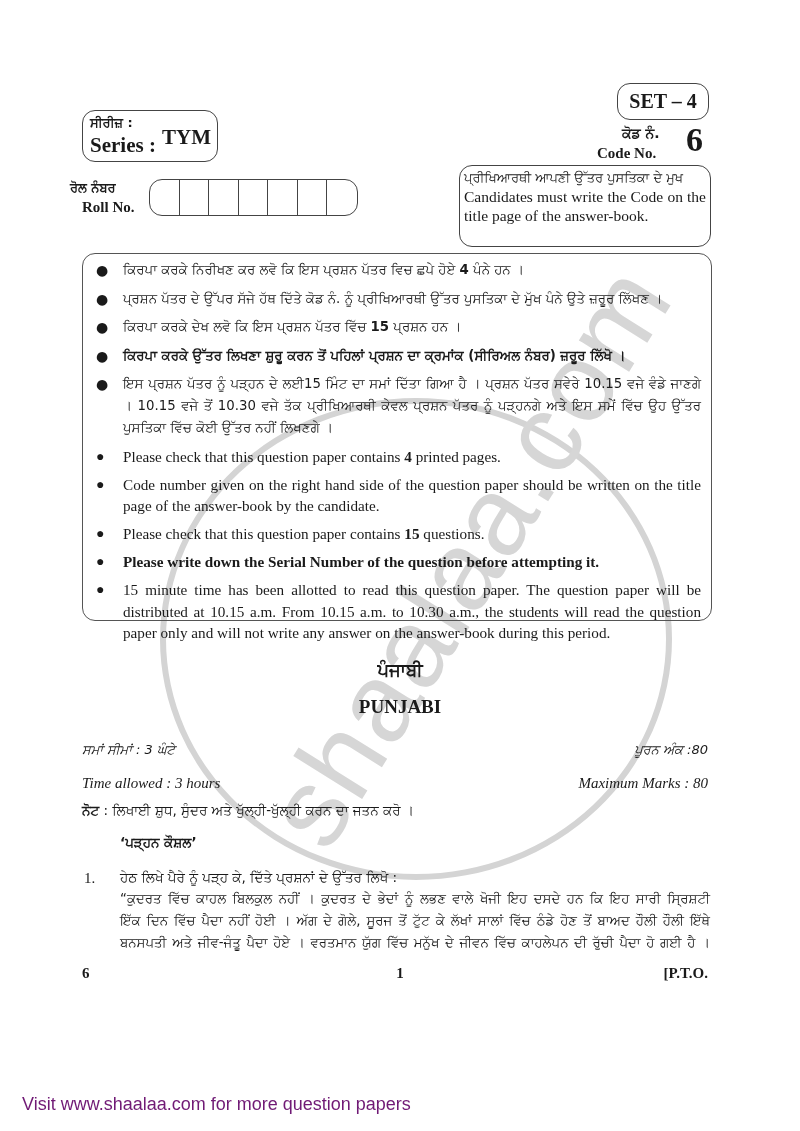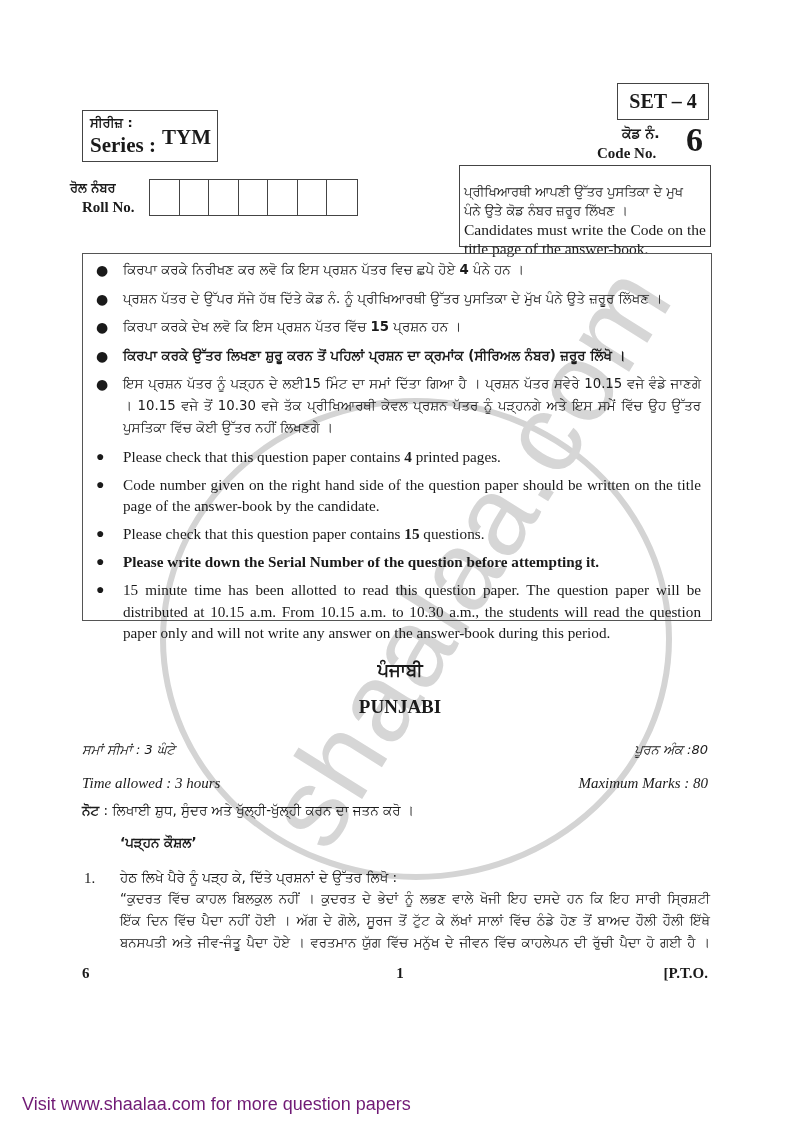--- a/index.html
+++ b/index.html
@@ -1,17 +1,17 @@
 <!DOCTYPE html>
 <html><head>
 <meta charset="utf-8">
 <style>
   html, body { margin: 0; padding: 0; background: #ffffff; }
   body { width: 800px; height: 1131px; position: relative; overflow: hidden; color: #1a1a1a; font-family: "Liberation Serif", "DejaVu Serif", serif; }
-  .abs { position: absolute; }
+  .abs { position: absolute; border-radius: 13px; }
   .pa { font-family: "DejaVu Sans", "Liberation Sans", sans-serif; }
 
   
   .wm-circle { position: absolute; left: 160px; top: 398px; width: 500px; height: 470px; border: 6px solid #d4d4d4; border-radius: 50%; pointer-events: none; }
   .wm-text { position: absolute; left: 175px; top: 560px; font-family: "Liberation Sans", sans-serif; font-size: 112px; color: #d6d6d6; transform: rotate(-58deg); transform-origin: left top; white-space: nowrap; pointer-events: none; letter-spacing: 2px; }
   .wm-text { left: 240px; top: 800px; }
 
   
   .series-box { left: 82px; top: 110px; width: 136px; height: 52px; border: 1.5px solid #444; box-sizing: border-box; }
   .series-pa { left: 7px; top: 4px; font-size: 13px; font-weight: bold; }
@@ -24,21 +24,21 @@
   .roll-grid { left: 149px; top: 179px; display: flex; border: 1.5px solid #444; }
   .roll-cell { width: 29.5px; height: 35px; border-right: 1.5px solid #444; box-sizing: border-box; }
   .roll-cell:last-child { border-right: none; }
 
   
   .set-box { left: 617px; top: 83px; width: 92px; height: 37px; border: 1.5px solid #444; box-sizing: border-box; font-size: 20px; font-weight: bold; text-align: center; line-height: 34px; }
   .code-pa { left: 622px; top: 125px; font-size: 14px; font-weight: bold; }
   .code-en { left: 597px; top: 145px; font-size: 15px; font-weight: bold; }
   .code-num { left: 686px; top: 121px; font-size: 34px; font-weight: bold; }
 
-  .cand-box { left: 459px; top: 165px; width: 252px; height: 82px; border: 1.5px solid #444; box-sizing: border-box; padding: 16px 4px; }
+  .cand-box { left: 459px; top: 165px; width: 252px; height: 82px; border: 1.5px solid #444; box-sizing: border-box; padding: 2px 4px; }
   .cand-box .pa { font-size: 13px; line-height: 19px; }
   .cand-box .en { font-size: 15.5px; line-height: 19px; text-align: justify; }
 
   
   .instr-box { left: 82px; top: 253px; width: 630px; height: 368px; border: 1.5px solid #555; box-sizing: border-box; }
   .instr-list { list-style: none; margin: 0; padding: 0; position: absolute; left: 0; top: 5px; width: 100%; }
   .instr-item { position: relative; padding-left: 40px; padding-right: 10px; margin-bottom: 6.5px; text-align: justify; }
   .instr-item .bullet { position: absolute; left: 13px; top: 0; font-size: 14px; }
   .instr-item.pa-item { font-size: 13.3px; line-height: 22px; font-family: "DejaVu Sans", sans-serif; }
   .instr-item.en-item { font-size: 15.2px; line-height: 21.5px; }
@@ -92,21 +92,20 @@
   <div class="roll-cell"></div>
 </div>
 
 <div class="abs set-box">SET – 4</div>
 <span class="abs code-pa pa">ਕੋਡ ਨੰ.</span>
 <span class="abs code-en">Code No.</span>
 <span class="abs code-num">6</span>
 
 <div class="abs cand-box">
   <div class="pa">ਪ੍ਰੀਖਿਆਰਥੀ ਆਪਣੀ ਉੱਤਰ ਪੁਸਤਿਕਾ ਦੇ ਮੁਖ</div>
-  <div class="pa">ਪੰਨੇ ਉਤੇ ਕੋਡ ਨੰਬਰ ਜ਼ਰੂਰ ਲਿੱਖਣ ।</div>
   <div class="en">Candidates must write the Code on the title page of the answer-book.</div>
 </div>
 
 <div class="abs instr-box">
   <ul class="instr-list">
     <li class="instr-item pa-item">
       <span class="bullet">●</span>
       <span>ਕਿਰਪਾ ਕਰਕੇ ਨਿਰੀਖਣ ਕਰ ਲਵੋ ਕਿ ਇਸ ਪ੍ਰਸ਼ਨ ਪੱਤਰ ਵਿਚ ਛਪੇ ਹੋਏ </span><span class="b">4</span><span> ਪੰਨੇ ਹਨ ।</span>
     </li>
     <li class="instr-item pa-item">

